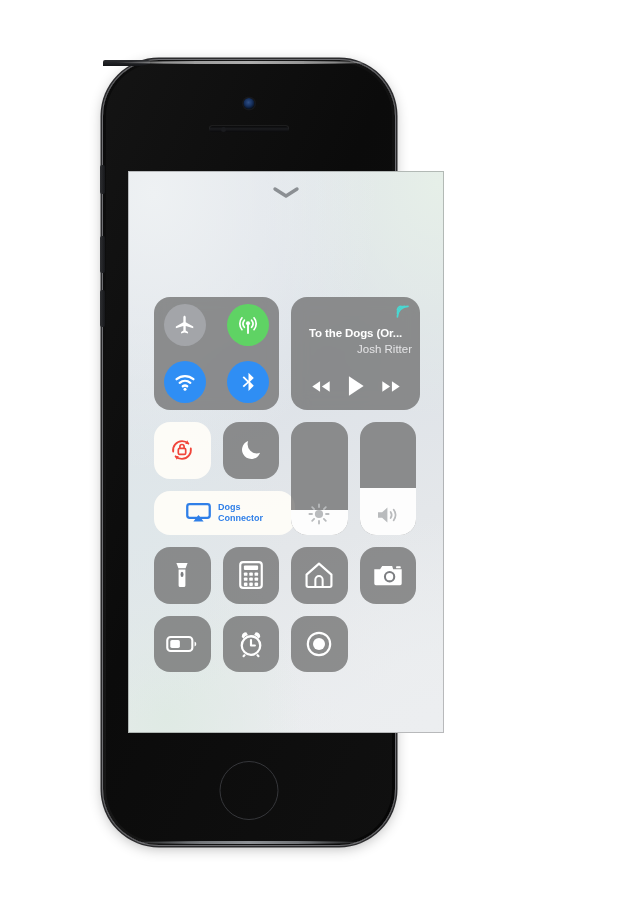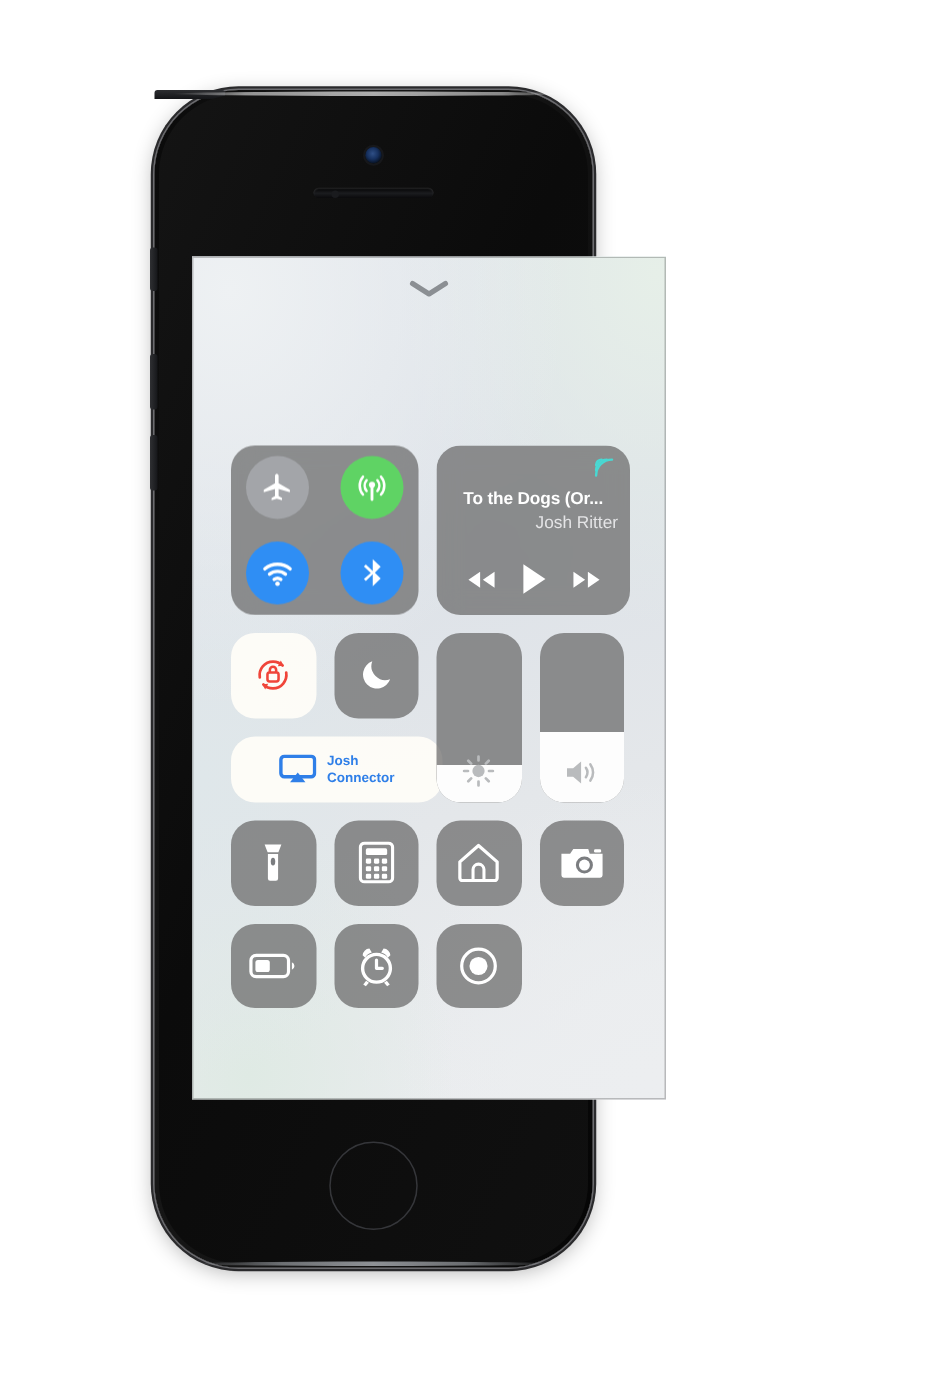--- a/index.html
+++ b/index.html
@@ -239,21 +239,21 @@
               </div>
             </div>
             <div class="dock">
               <span>
                 <svg width="25" height="20" viewBox="0 0 26 21">
                   <rect x="1.2" y="1.2" width="23.6" height="14.4" rx="2.4" fill="none" stroke="#2f7fe8" stroke-width="2.4"></rect>
                   <path d="M13 12.6 18.4 19.4 7.6 19.4z" fill="#2f7fe8"></path>
                 </svg>
               </span>
               <span class="dock-label">
-                <span>Josh</span><br>
+                <span>Dogs</span><br>
                 <span>Connector</span>
               </span>
             </div>
           </div>
 
           <div class="slider">
             <div class="slider-fill" id="brightFill" style="height: 22%;"></div>
             <div class="slider-icon">
               <svg width="24" height="24" viewBox="0 0 24 24">
                 <circle cx="12" cy="12" r="4.1" fill="#b9bbbd"></circle>

